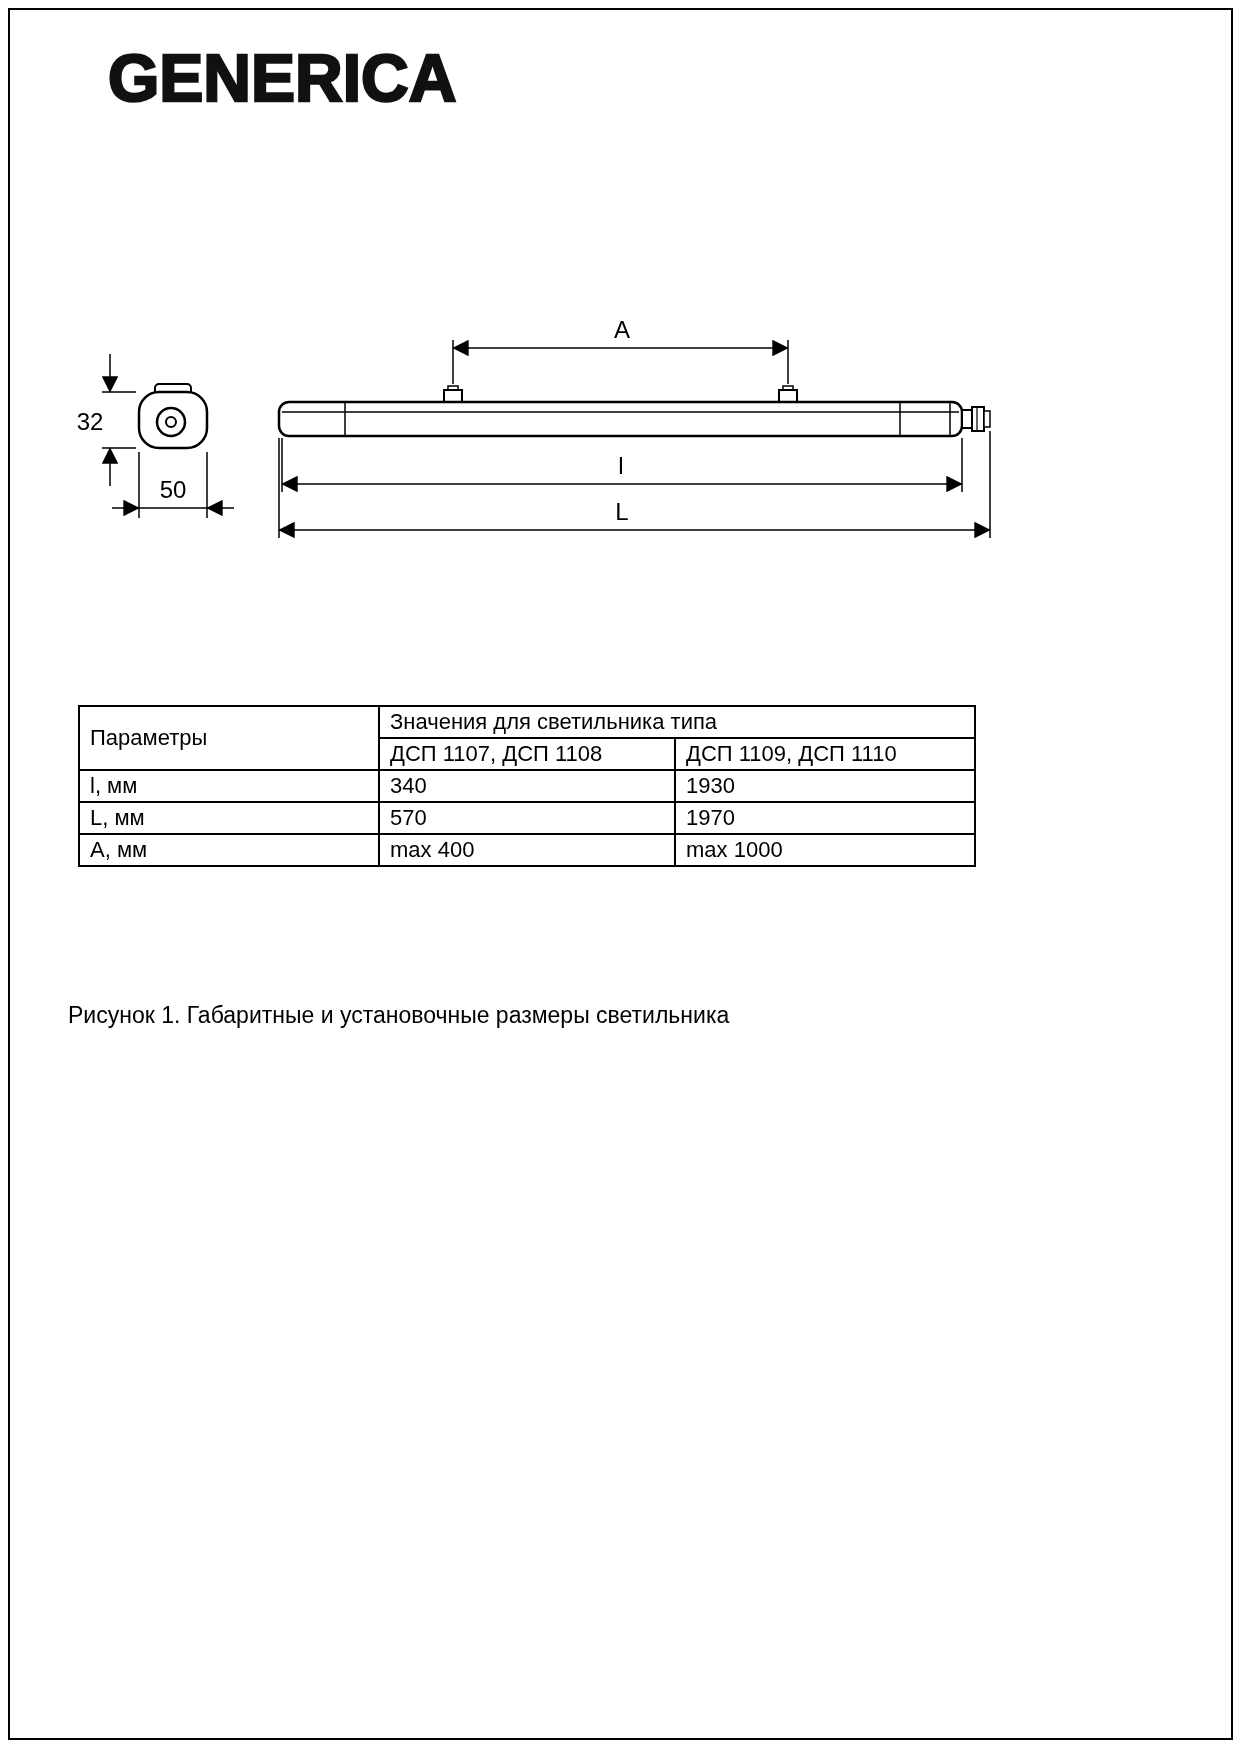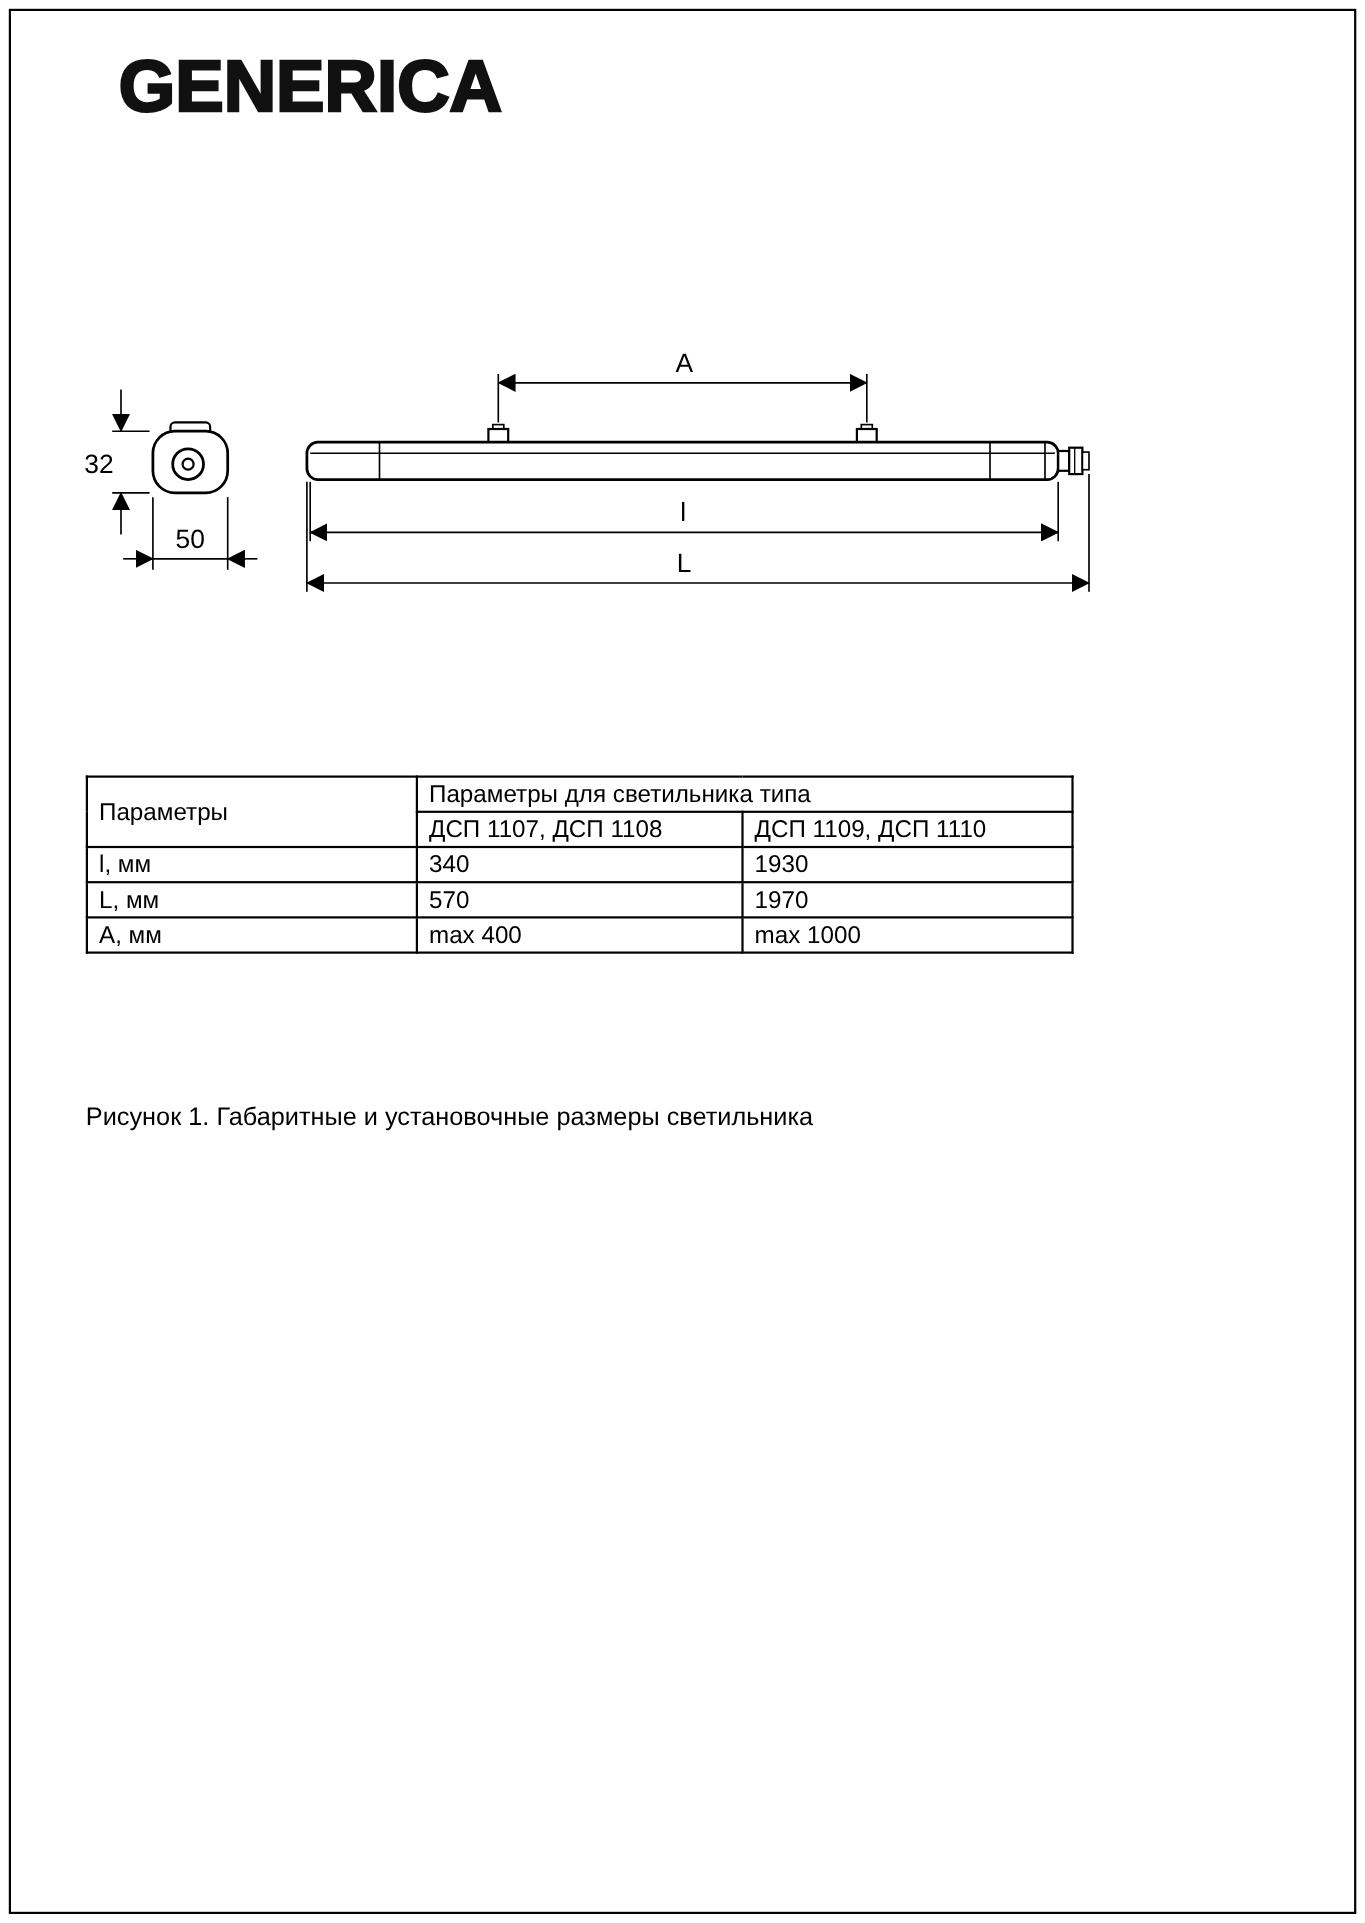--- a/index.html
+++ b/index.html
@@ -58,21 +58,21 @@
     overflow: hidden;
     white-space: nowrap;
   }
   .col-1 { width: 300px; }
   .col-2 { width: 296px; }
   .col-3 { width: 300px; }
   tr.hrow1 { height: 24px; }
   tr.hrow2, tr.drow { height: 26px; }
   .caption {
     position: absolute;
-    left: 78px;
+    left: 68px;
     top: 1002px;
     font-size: 23px;
     color: #000;
   }
 </style>
 </head>
 <body>
 
 <div class="page-border"></div>
 
@@ -152,21 +152,21 @@
 
 <table class="dims">
   <colgroup>
     <col class="col-1">
       <col class="col-2">
       <col class="col-3">
   </colgroup>
   <tbody>
     <tr class="hrow1">
       <td rowspan="2">Параметры</td>
-      <td colspan="2">Параметры для светильника типа</td>
+      <td colspan="2">Значения для светильника типа</td>
     </tr>
     <tr class="hrow2">
       <td>ДСП 1107, ДСП 1108</td>
       <td>ДСП 1109, ДСП 1110</td>
     </tr>
     <tr class="drow">
       <td>l, мм</td>
       <td>340</td>
       <td>1930</td>
     </tr>

